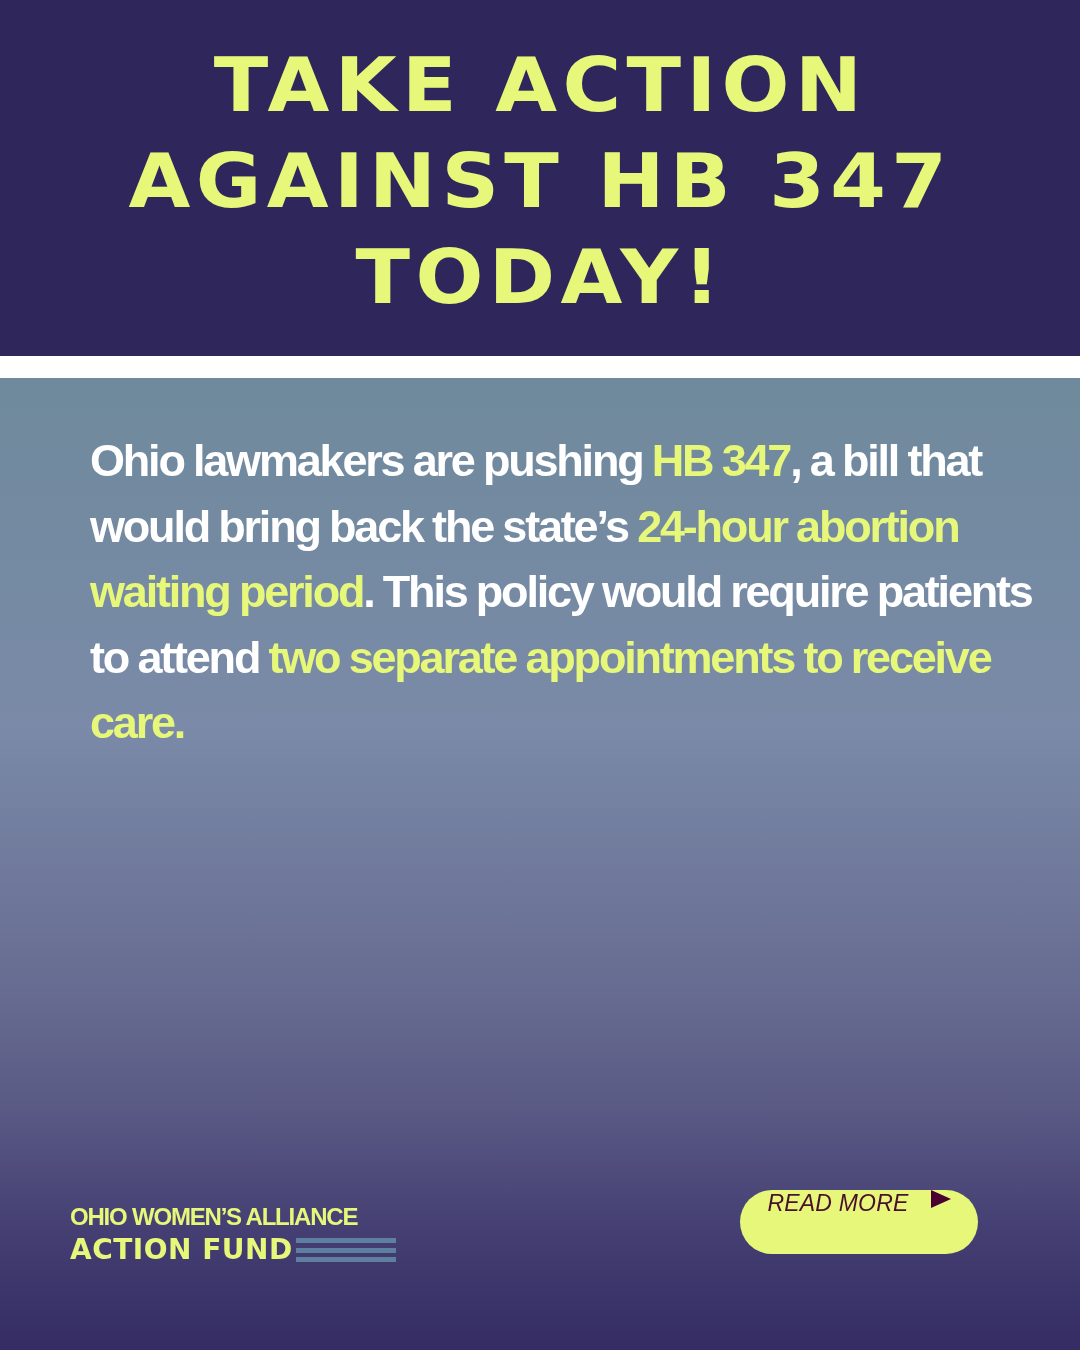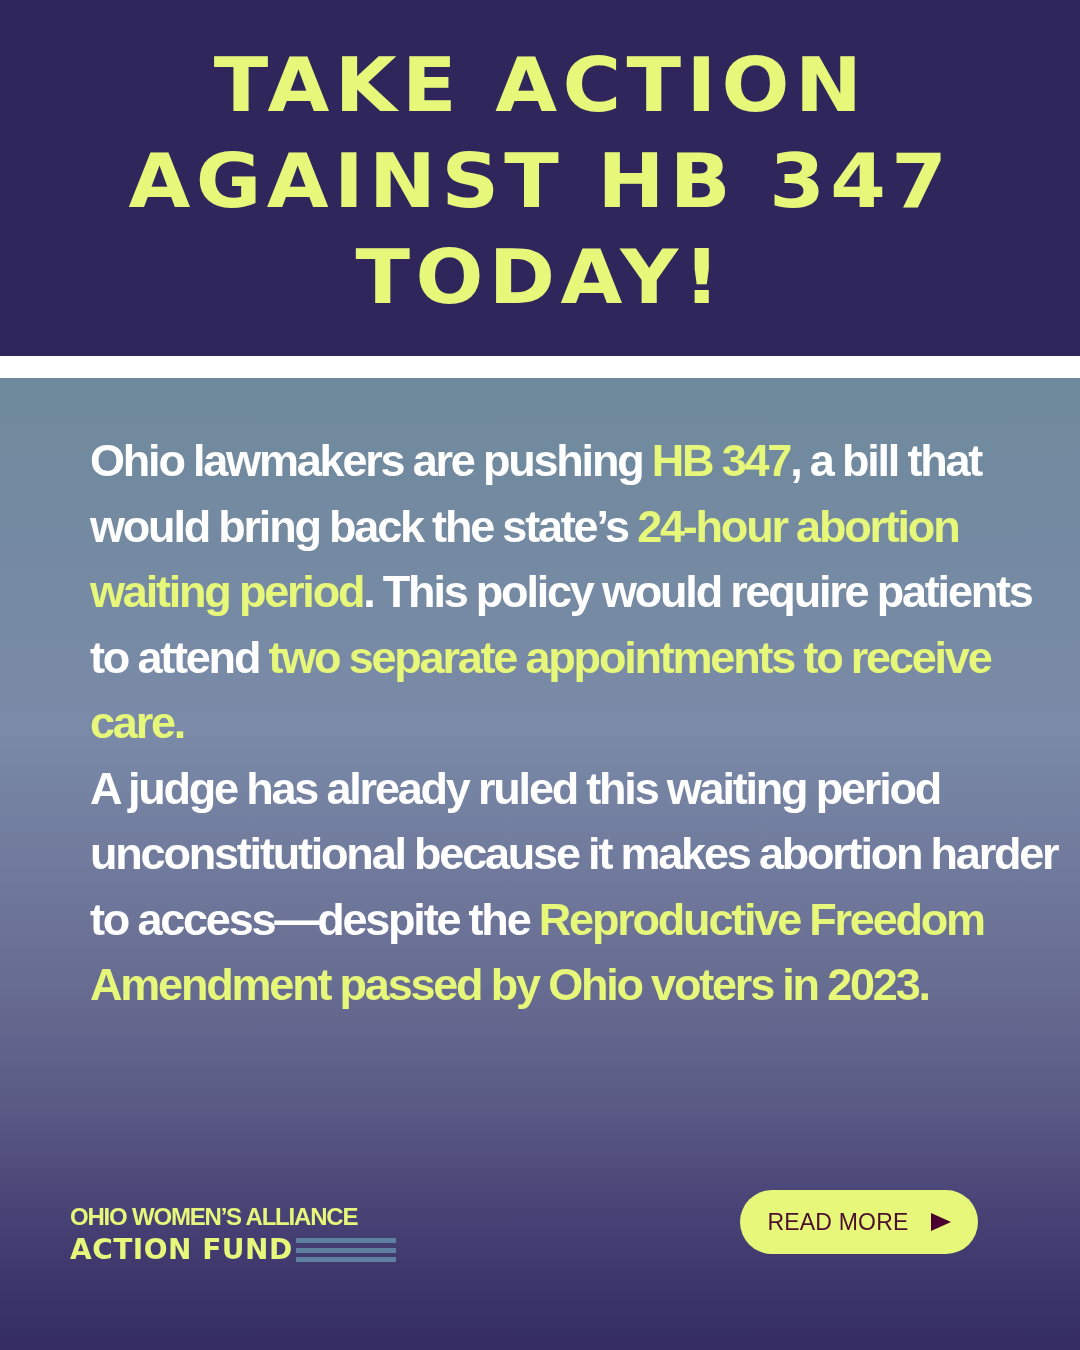--- a/index.html
+++ b/index.html
@@ -75,23 +75,24 @@
     }
     .logo-stripes span {
       display: block; height: 5px; background: #5f7fa0;
     }
     .read-more {
       position: absolute; left: 740px; top: 812px;
       width: 238px; height: 64px;
       border-radius: 32px;
       background: #e6f77a;
       border: none;
-      display: flex; align-items: center; justify-content: center;
+      display: flex; align-items: flex-start; justify-content: center;
       cursor: pointer;
       padding: 0;
+      font-style: italic;
     }
     .read-more-label {
       color: #4a0f2c;
       font-family: "Liberation Sans", sans-serif;
       font-size: 23px;
       letter-spacing: 0.2px;
     }
     .read-more-arrow {
       margin-left: 22px;
       width: 0; height: 0;
@@ -110,23 +111,20 @@
       <span>AGAINST HB 347</span><br>
       <span>TODAY!</span>
     </h1>
   </div>
 
   <div class="body">
     <div class="copy">
       <p>
         <span>Ohio lawmakers are pushing </span><span class="hl">HB 347</span><span>, a bill that would bring back the state’s </span><span class="hl">24-hour abortion waiting period</span><span>. This policy would require patients to attend </span><span class="hl">two separate appointments to receive care.</span>
       </p>
-      <p>
-        <span>A judge has already ruled this waiting period unconstitutional because it makes abortion harder to access—despite the </span><span class="hl">Reproductive Freedom Amendment passed by Ohio voters in 2023.</span>
-      </p>
     </div>
 
     <div class="footer-logo">
       <div class="logo-line1">OHIO WOMEN’S ALLIANCE</div>
       <div class="logo-line2">
         <span class="logo-fund">ACTION FUND</span>
         <span class="logo-stripes">
           <span></span>
           <span></span>
           <span></span>

